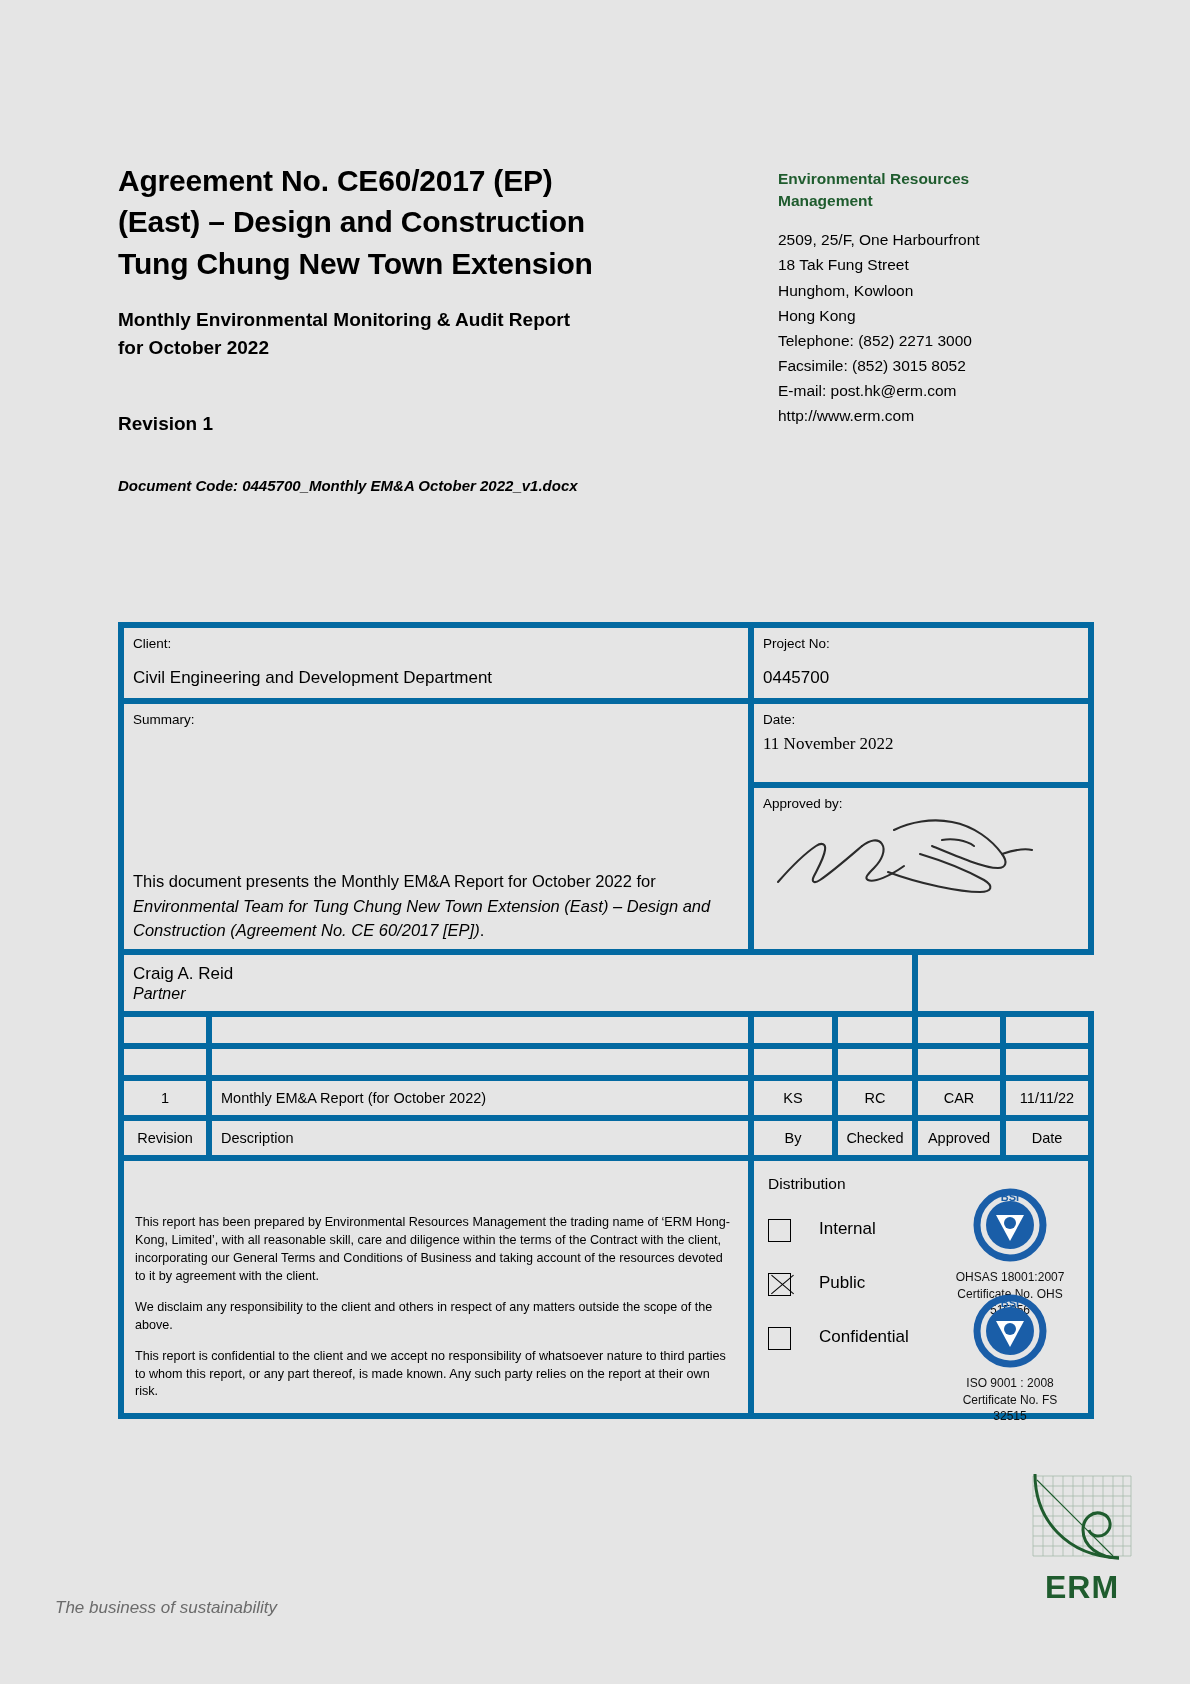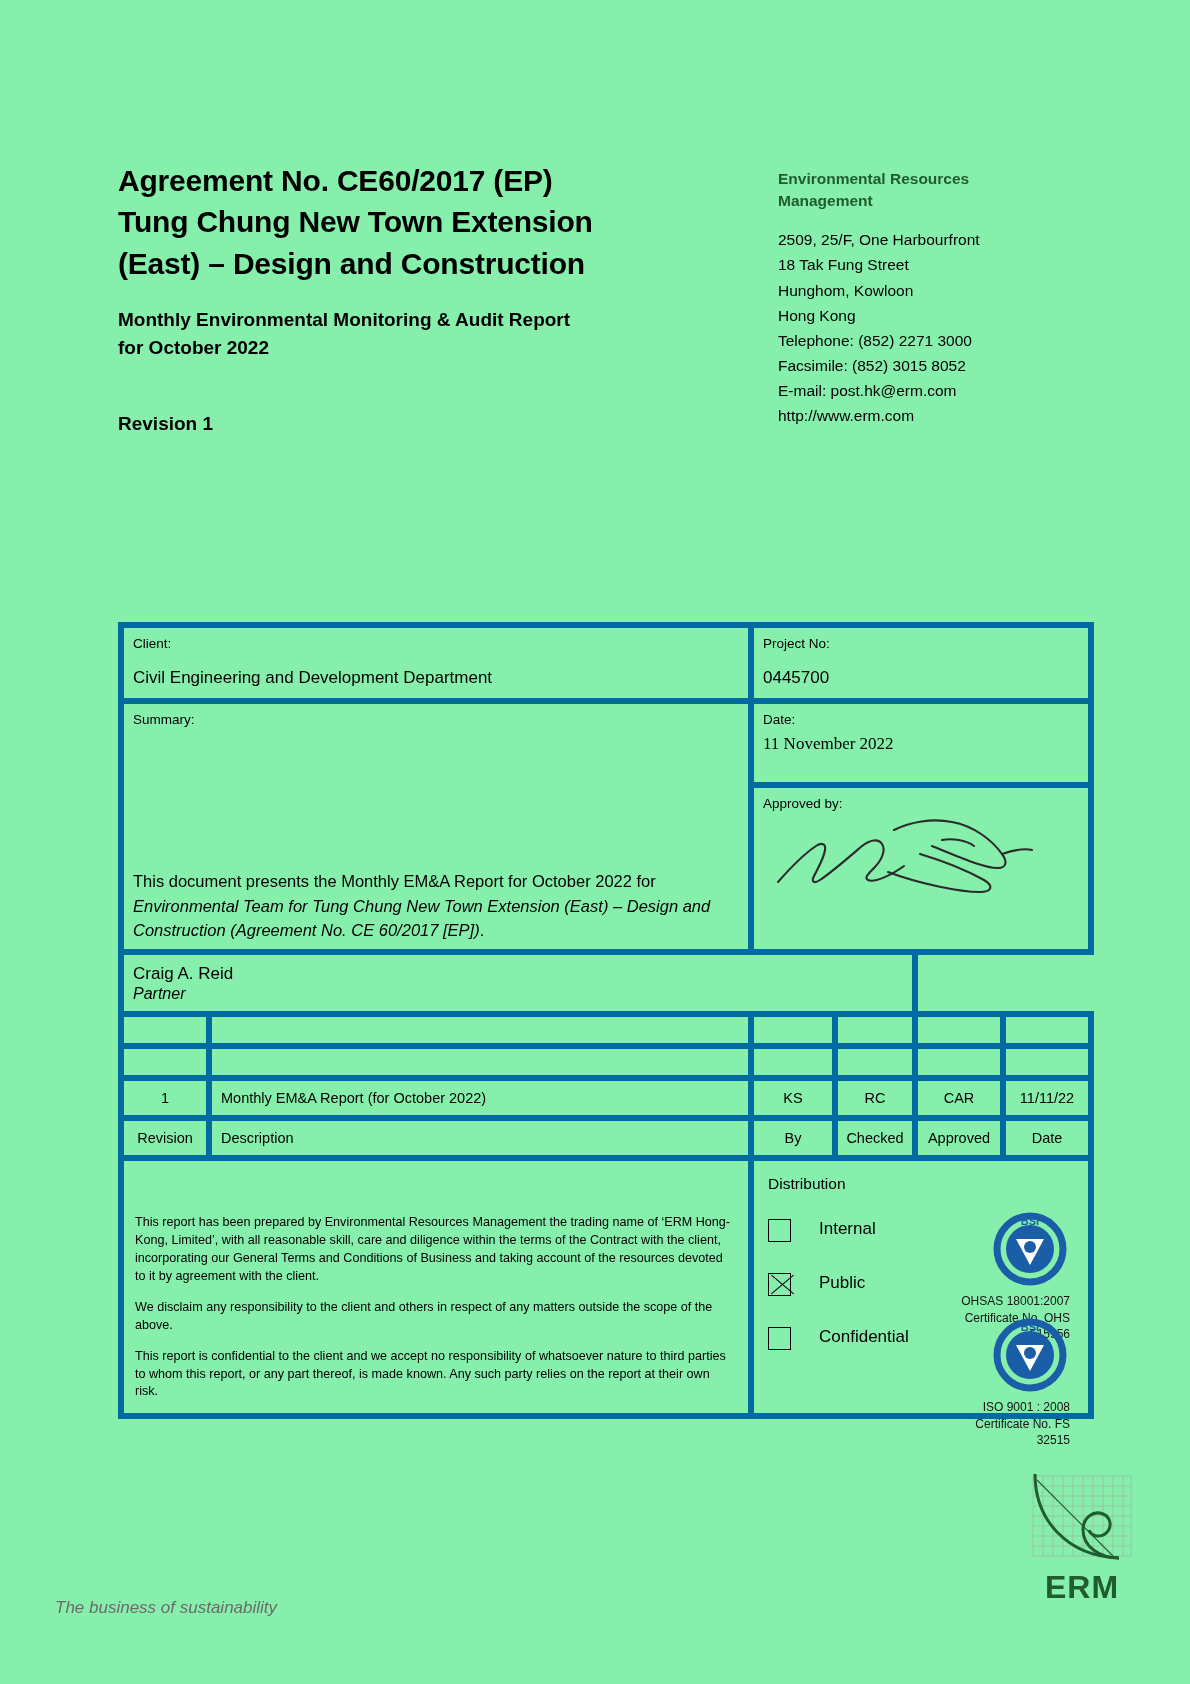--- a/index.html
+++ b/index.html
@@ -13,21 +13,21 @@
     position: relative;
     font-family: "Liberation Sans", sans-serif;
     color: #000000;
     overflow: hidden;
   }
   .page {
     position: absolute;
     left: 0; top: 0;
     width: 1190px;
     height: 1684px;
-    background: #86efac;
+    background: #e5e5e5;
   }
 
   
   .header {
     position: absolute;
     left: 118px;
     top: 160px;
     width: 960px;
     display: flex;
     justify-content: space-between;
@@ -195,22 +195,21 @@
   .dist-item .box.checked::before { transform: rotate(40deg); transform-origin: center; }
   .dist-item .box.checked::after  { transform: rotate(-40deg); transform-origin: center; }
   .dist-item .lab { font-size: 17px; }
   #dist-0 { top: 58px; }
   #dist-1 { top: 112px; }
   #dist-2 { top: 166px; }
 
   .bsi {
     position: absolute;
     width: 120px;
-    text-align: right;
-    margin-top: 24px;
+    text-align: center;
   }
   .bsi-1 { right: 18px; top: 24px; }
   .bsi-2 { right: 18px; top: 130px; }
   .bsi-caption {
     font-size: 12px;
     line-height: 1.3;
     color: #111;
     margin-top: 1px;
   }
 
@@ -242,28 +241,29 @@
 </head>
 <body>
 
 <div class="page">
 
   <div class="header">
 
     <div class="title-block">
       <div class="doc-title">
         <div>Agreement No. CE60/2017 (EP)</div>
+        <div>(East) – Design and Construction</div>
         <div>Tung Chung New Town Extension</div>
-        <div>(East) – Design and Construction</div>
       </div>
       <div class="doc-subtitle">
         <div>Monthly Environmental Monitoring &amp; Audit Report</div>
         <div>for October 2022</div>
       </div>
       <div class="doc-revision">Revision 1</div>
+      <div class="doc-code">Document Code: 0445700_Monthly EM&amp;A October 2022_v1.docx</div>
     </div>
 
     <div class="contact-block">
       <div class="company-name">
         <div>Environmental Resources</div>
         <div>Management</div>
       </div>
       <div class="contact-line">2509, 25/F, One Harbourfront</div>
       <div class="contact-line">18 Tak Fung Street</div>
       <div class="contact-line">Hunghom, Kowloon</div>

